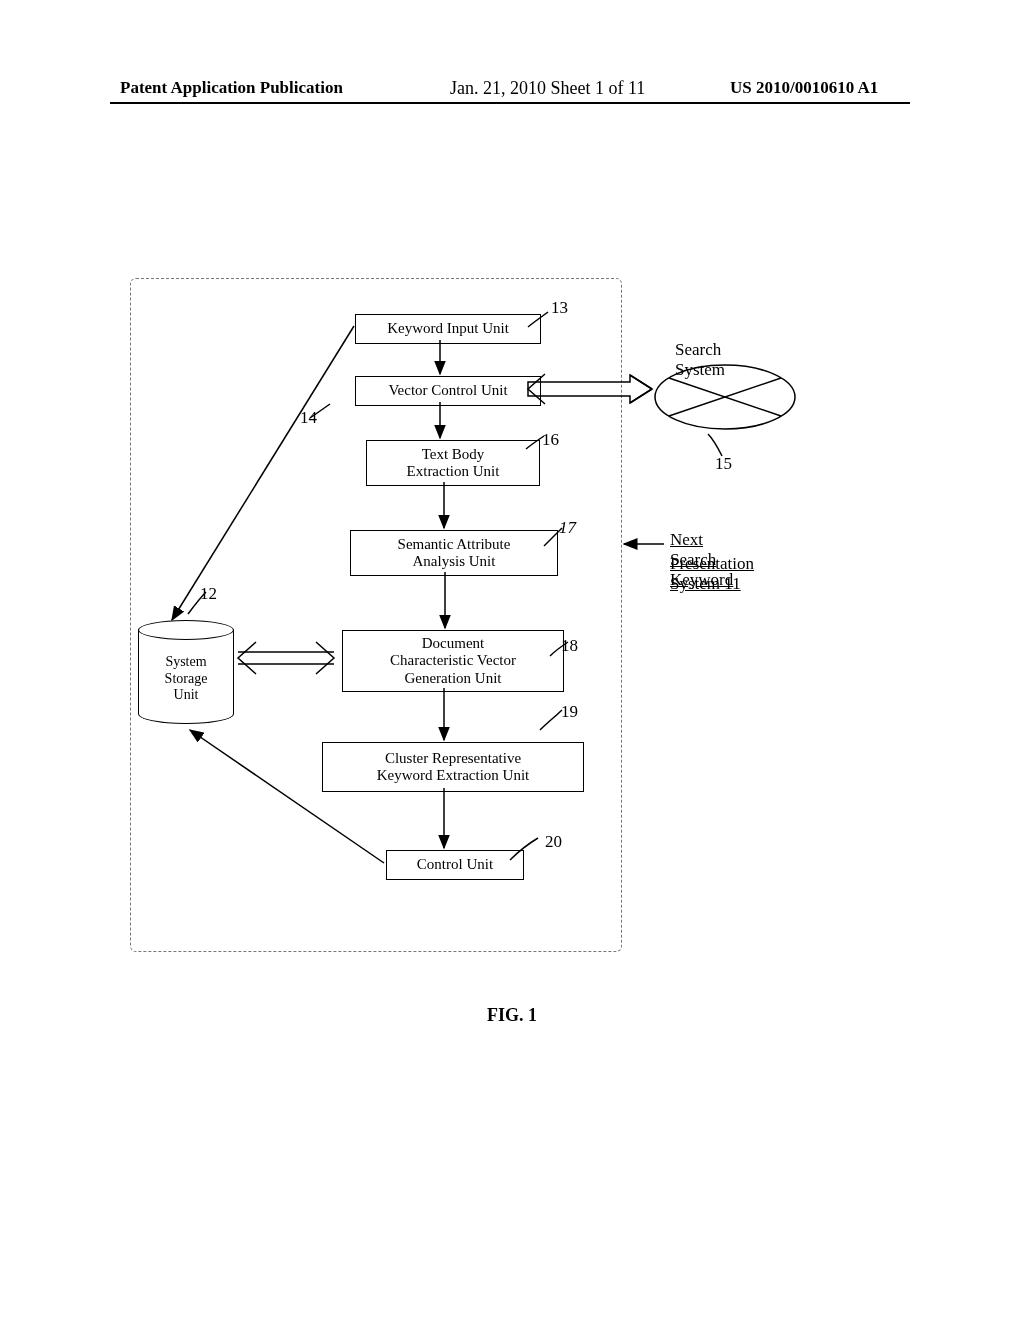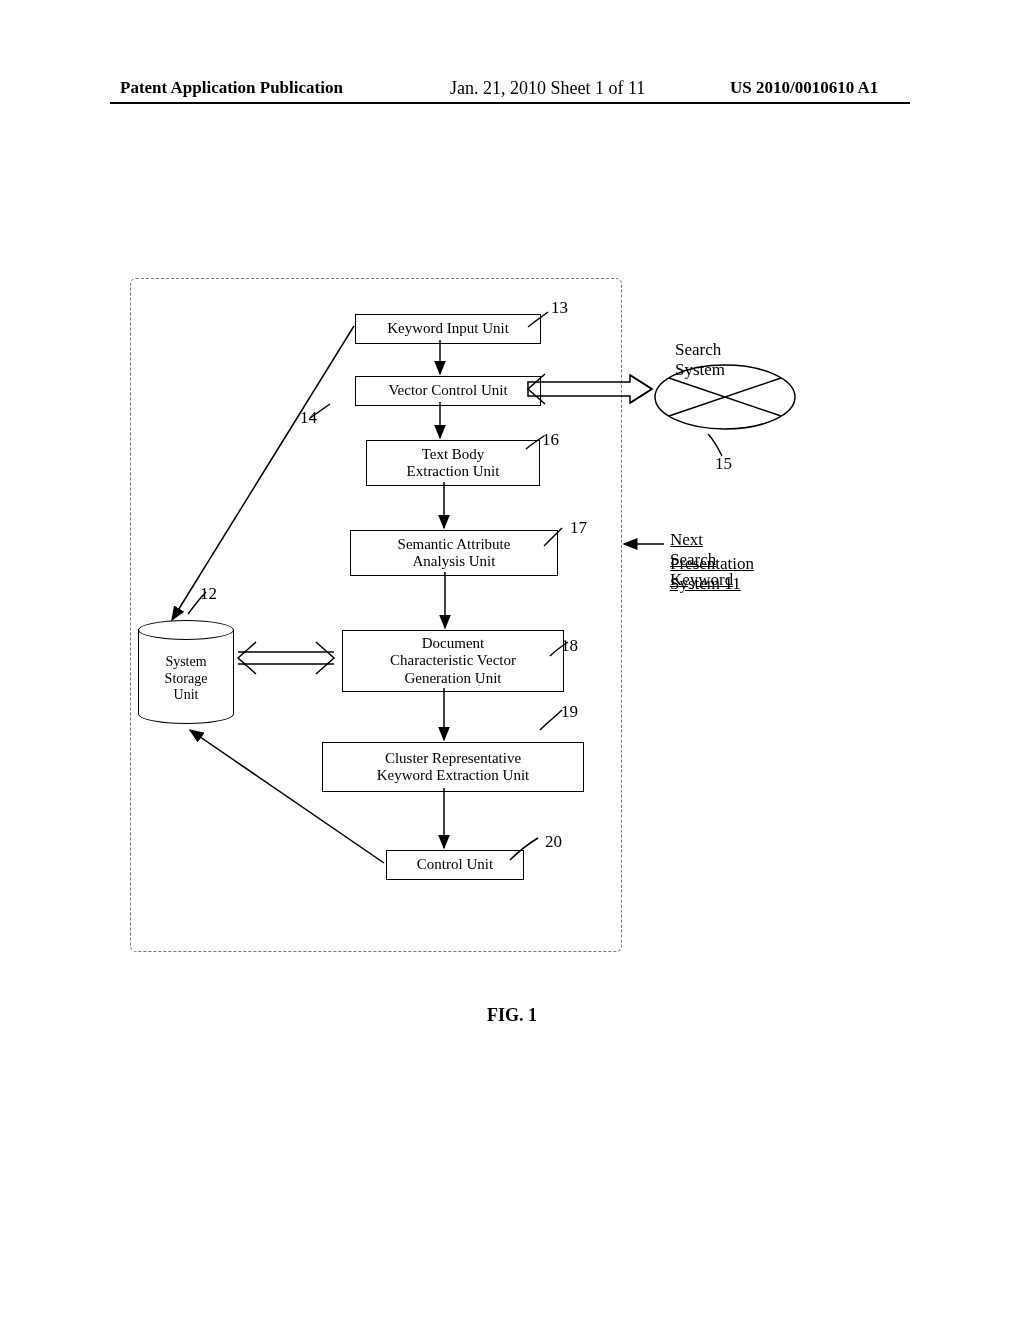--- a/index.html
+++ b/index.html
@@ -188,21 +188,21 @@
           <span>Unit</span>
         </div>
       </div>
     </div>
 
     <div class="lbl" style="left:70px; top:306px;">12</div>
     <div class="lbl" style="left:421px; top:20px;">13</div>
     <div class="lbl" style="left:170px; top:130px;">14</div>
     <div class="lbl" style="left:585px; top:176px;">15</div>
     <div class="lbl" style="left:412px; top:152px;">16</div>
-    <div class="lbl" style="left:440px; top:240px;">17</div>
+    <div class="lbl" style="left:429px; top:240px;font-style:italic;">17</div>
     <div class="lbl" style="left:431px; top:358px;">18</div>
     <div class="lbl" style="left:431px; top:424px;">19</div>
     <div class="lbl" style="left:415px; top:554px;">20</div>
 
     <div class="lbl" style="left:545px; top:62px;">Search System</div>
     <div class="lbl lbl-u" style="left:540px; top:252px;">Next Search Keyword</div>
     <div class="lbl lbl-u" style="left:540px; top:276px;">Presentation System 11</div>
 
     <svg class="overlay" viewBox="0 0 760 700">
       <defs>

